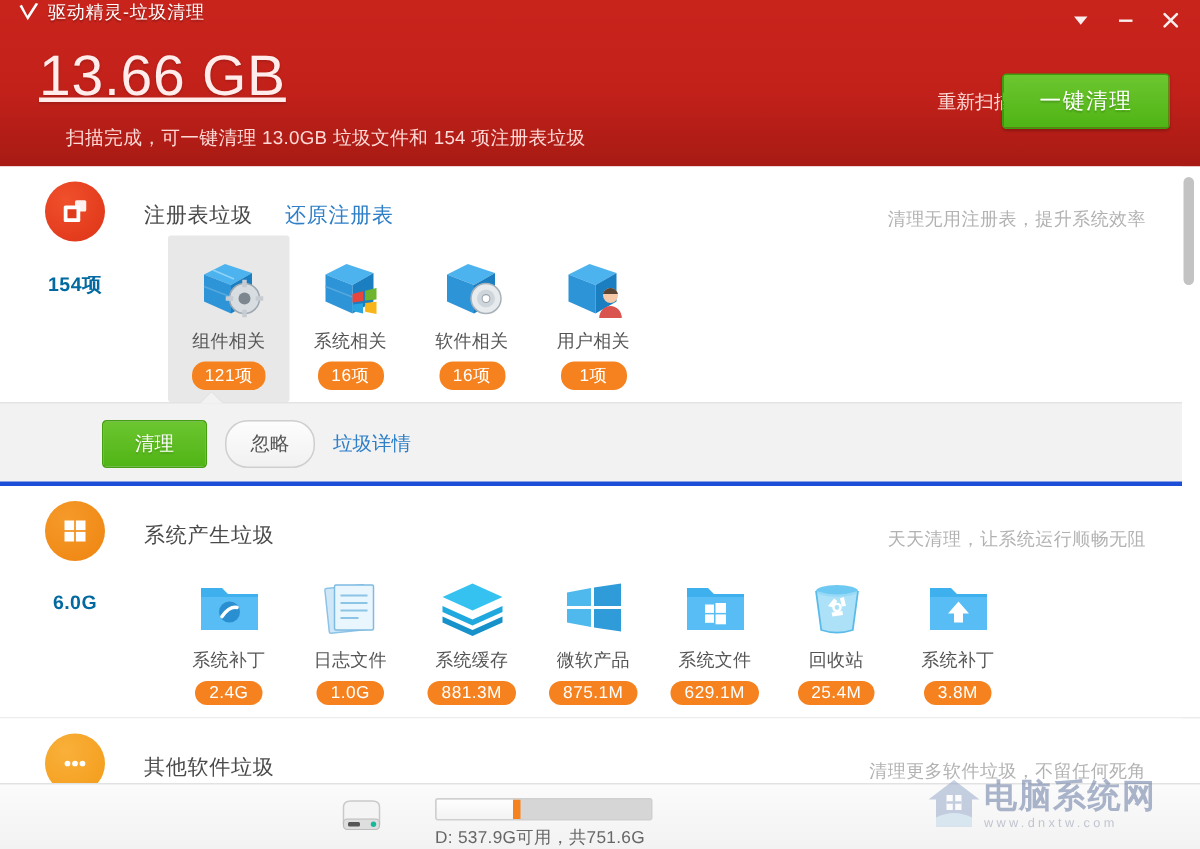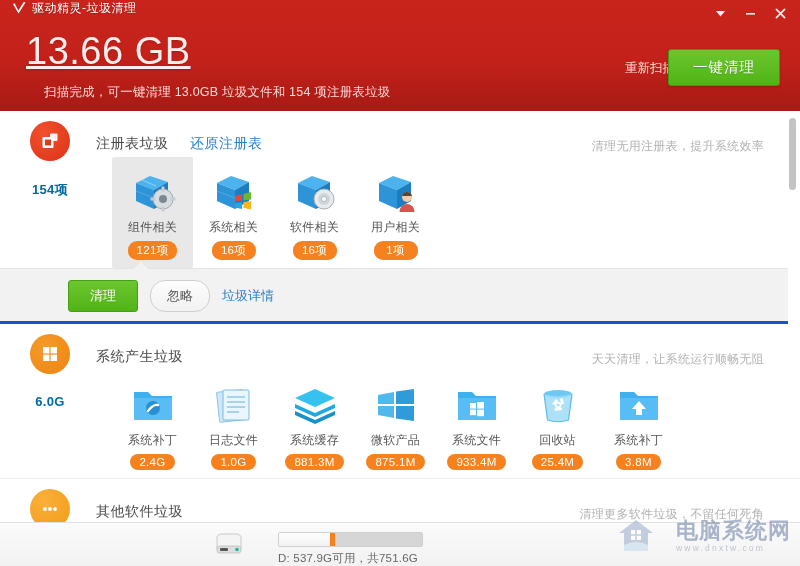--- a/index.html
+++ b/index.html
@@ -164,37 +164,37 @@
   
   .footer {
     position: absolute; left: 0; top: 522px; width: 800px; height: 44px;
     background: linear-gradient(180deg, #fbfbfb 0%, #f2f2f2 100%);
     border-top: 1px solid #e2e2e2;
   }
   .disk {
     position: absolute; top: 7px; display: flex; align-items: flex-start; gap: 6px;
   }
   .disk.c { left: 22px; }
-  .disk.d { left: 212px; gap: 32px; }
+  .disk.d { left: 224px; gap: 32px; }
   .disk-ico { width: 34px; height: 30px; }
   .disk-ico svg { display: block; }
   .disk-right { padding-top: 2px; }
   .bar {
     width: 145px; height: 15px; border: 1px solid #cfcfcf; border-radius: 2px;
     background: #d6d6d6; overflow: hidden; display: flex;
   }
   .bar-free { height: 100%; background: linear-gradient(180deg,#fefefe,#f3f3f3); }
   .bar-mark { height: 100%; width: 7px; background: #f5821f; }
   .disk-text { font-size: 11.5px; color: #666; margin-top: 4px; letter-spacing: .2px; }
 
   
   .watermark {
     position: absolute; right: 8px; bottom: 4px; width: 176px; height: 52px;
     opacity: .5; pointer-events: none;
-    display: flex; align-items: center; gap: 20px;
+    display: flex; align-items: center; gap: 0;
   }
   .wm-house { width: 40px; height: 40px; }
   .wm-right { display: flex; flex-direction: column; }
   .wm-name {
     font-size: 22px; color: #5a6f9a; font-weight: bold; letter-spacing: 1px;
     line-height: 1.05;
   }
   .wm-url { font-size: 8.5px; color: #8a93a8; letter-spacing: 2.2px; }
 </style>
 </head>
@@ -421,21 +421,21 @@
               <path d="M5 15 h38 v22 H5 Z" fill="#57bdf4"></path>
               <g transform="translate(17,19)">
                 <rect x="0" y="1" width="6" height="5.6" fill="#ffffff"></rect>
                 <rect x="7" y="0" width="7" height="6.6" fill="#ffffff"></rect>
                 <rect x="0" y="7.6" width="6" height="5.6" fill="#ffffff"></rect>
                 <rect x="7" y="7.6" width="7" height="6.6" fill="#ffffff"></rect>
               </g>
             </svg>
           </div>
           <div class="tile-label">系统文件</div>
-          <div class="tile-pill">933.4M</div>
+          <div class="tile-pill">629.1M</div>
         </div>
 
         <div class="tile">
           <div class="tile-ico">
             <svg width="48" height="44" viewBox="0 0 48 44">
               <ellipse cx="24" cy="11" rx="14" ry="4" fill="#6ec9f2"></ellipse>
               <path d="M10 11 L13.5 37 q10.5 3.5 21 0 L38 11 q-14 4.5 -28 0 Z" fill="#9fdcf7" opacity=".85"></path>
               <path d="M10 11 L13.5 37 q10.5 3.5 21 0 L38 11" fill="none" stroke="#5bbbe8" stroke-width="1.2"></path>
               <g transform="translate(24,22)" fill="#ffffff">
                 <path d="M-6 -1 l4 -5 l2.2 1.6 l-3.2 4.4 z"></path>

